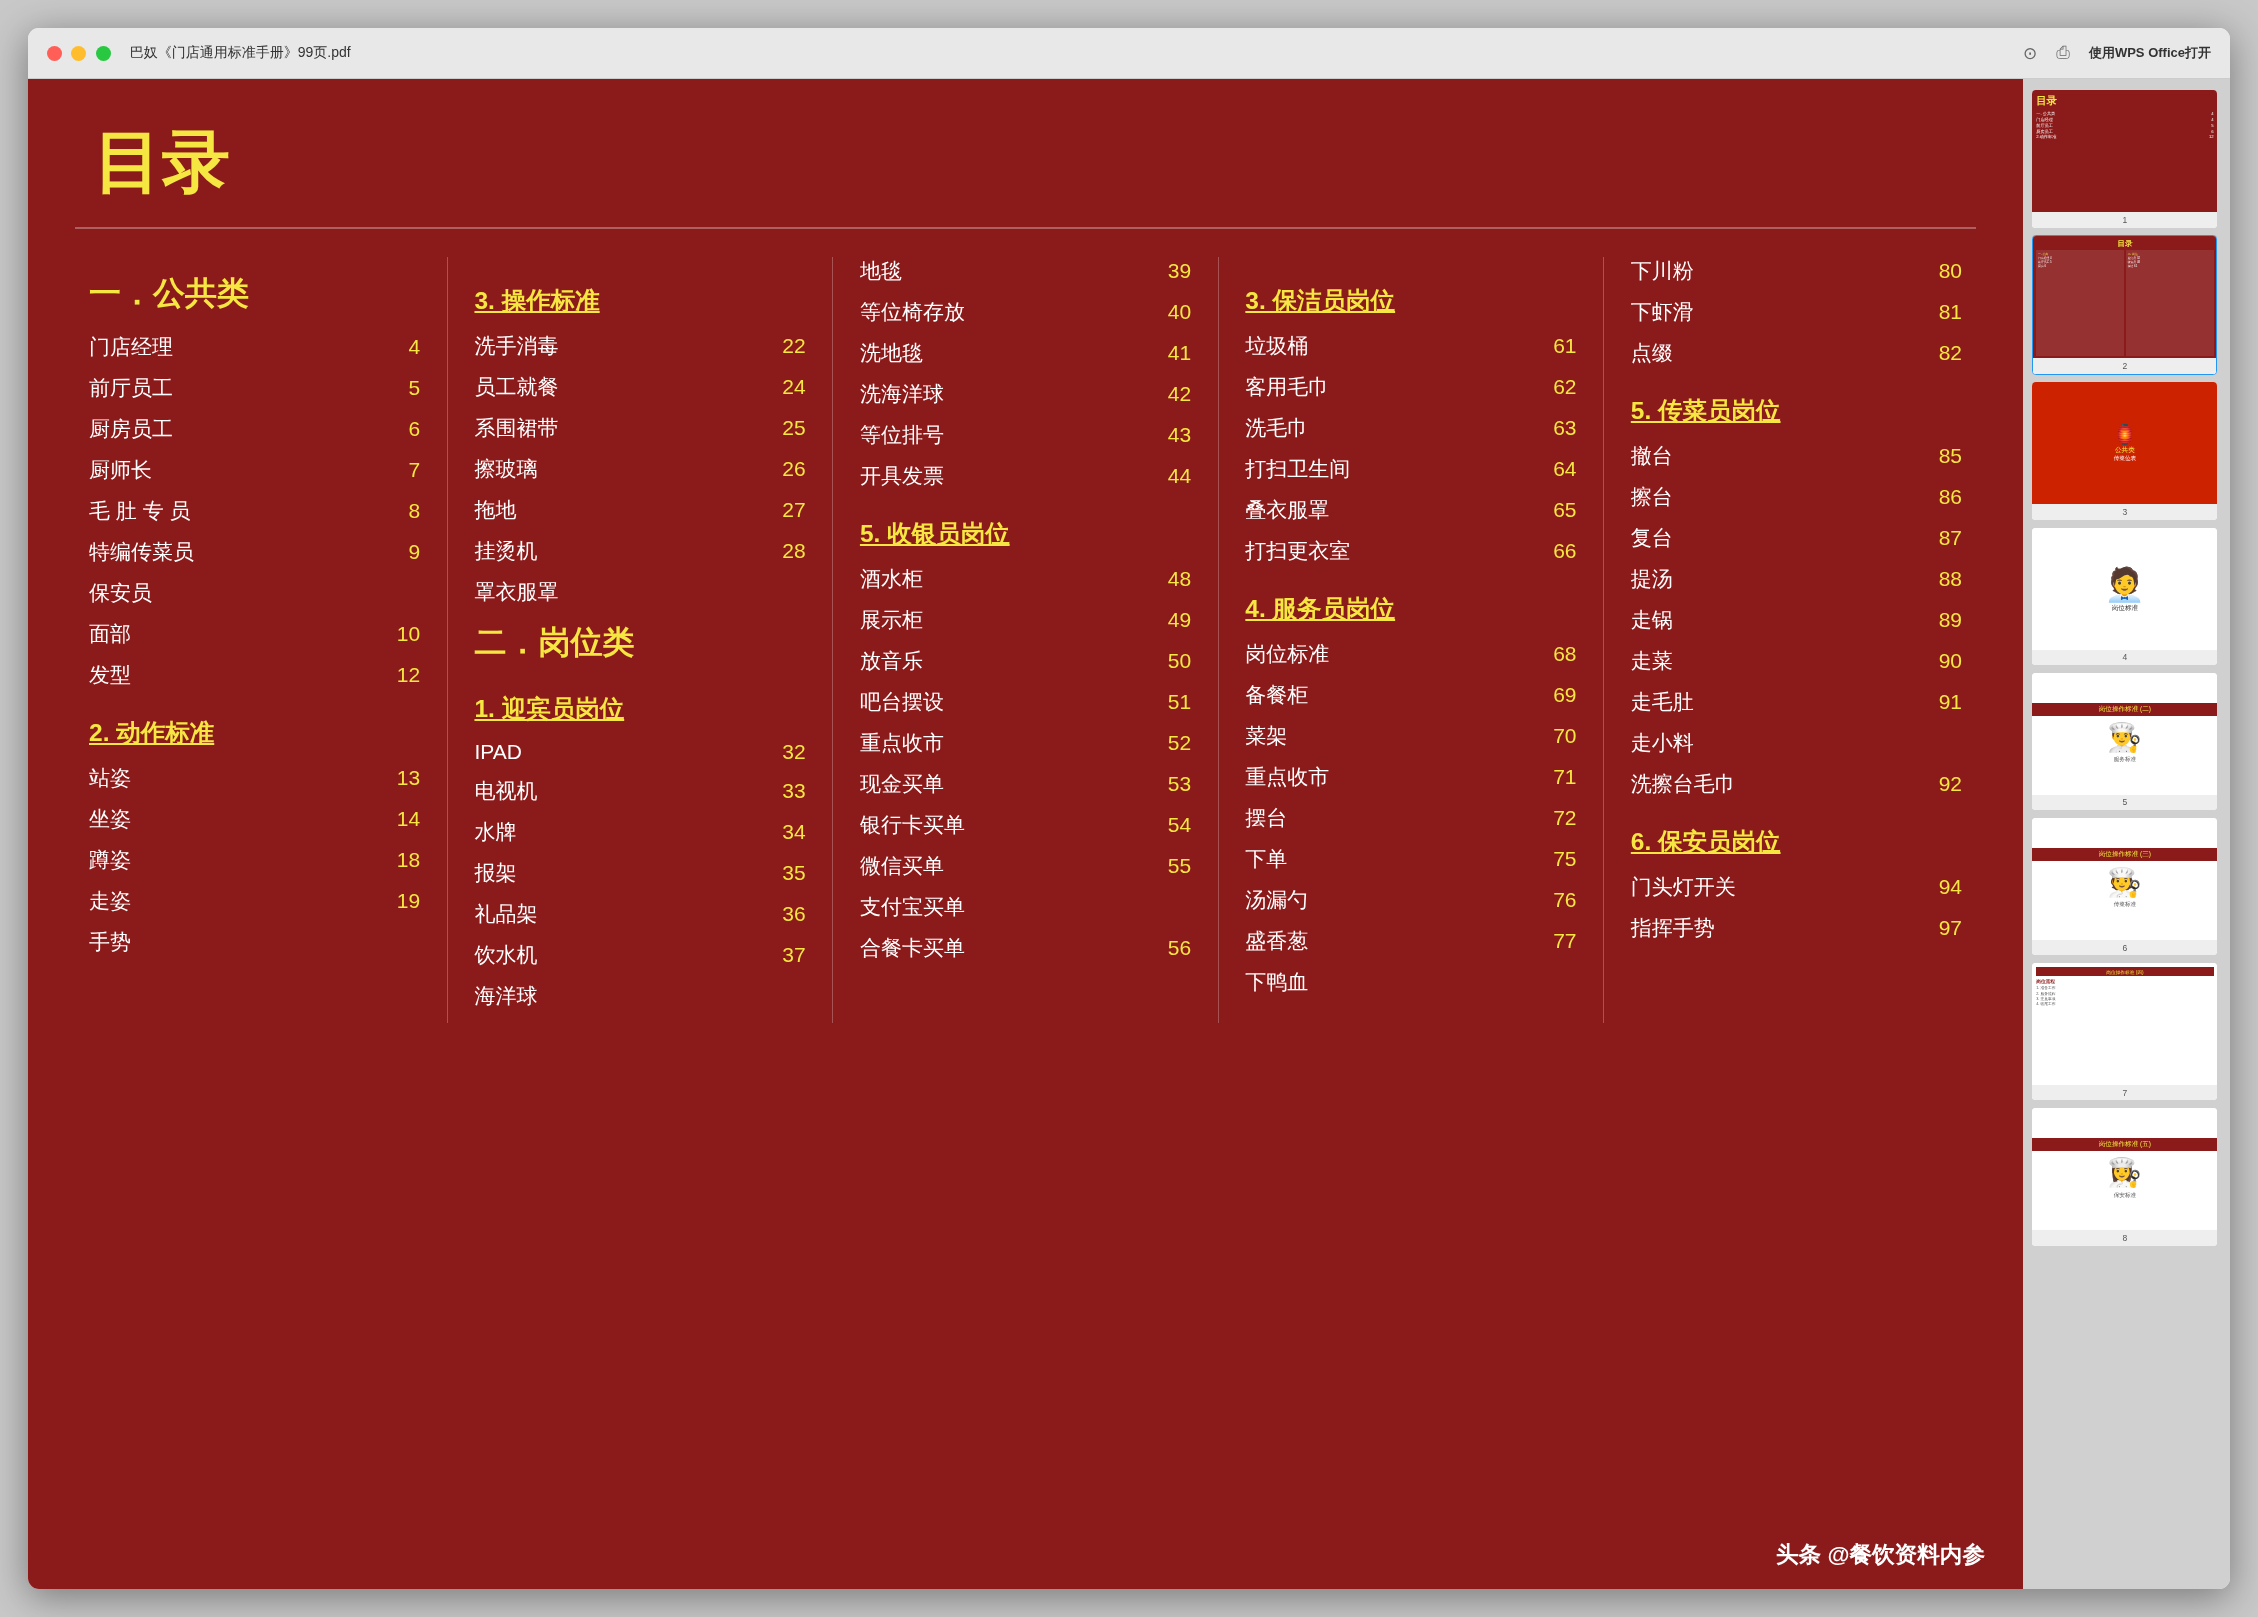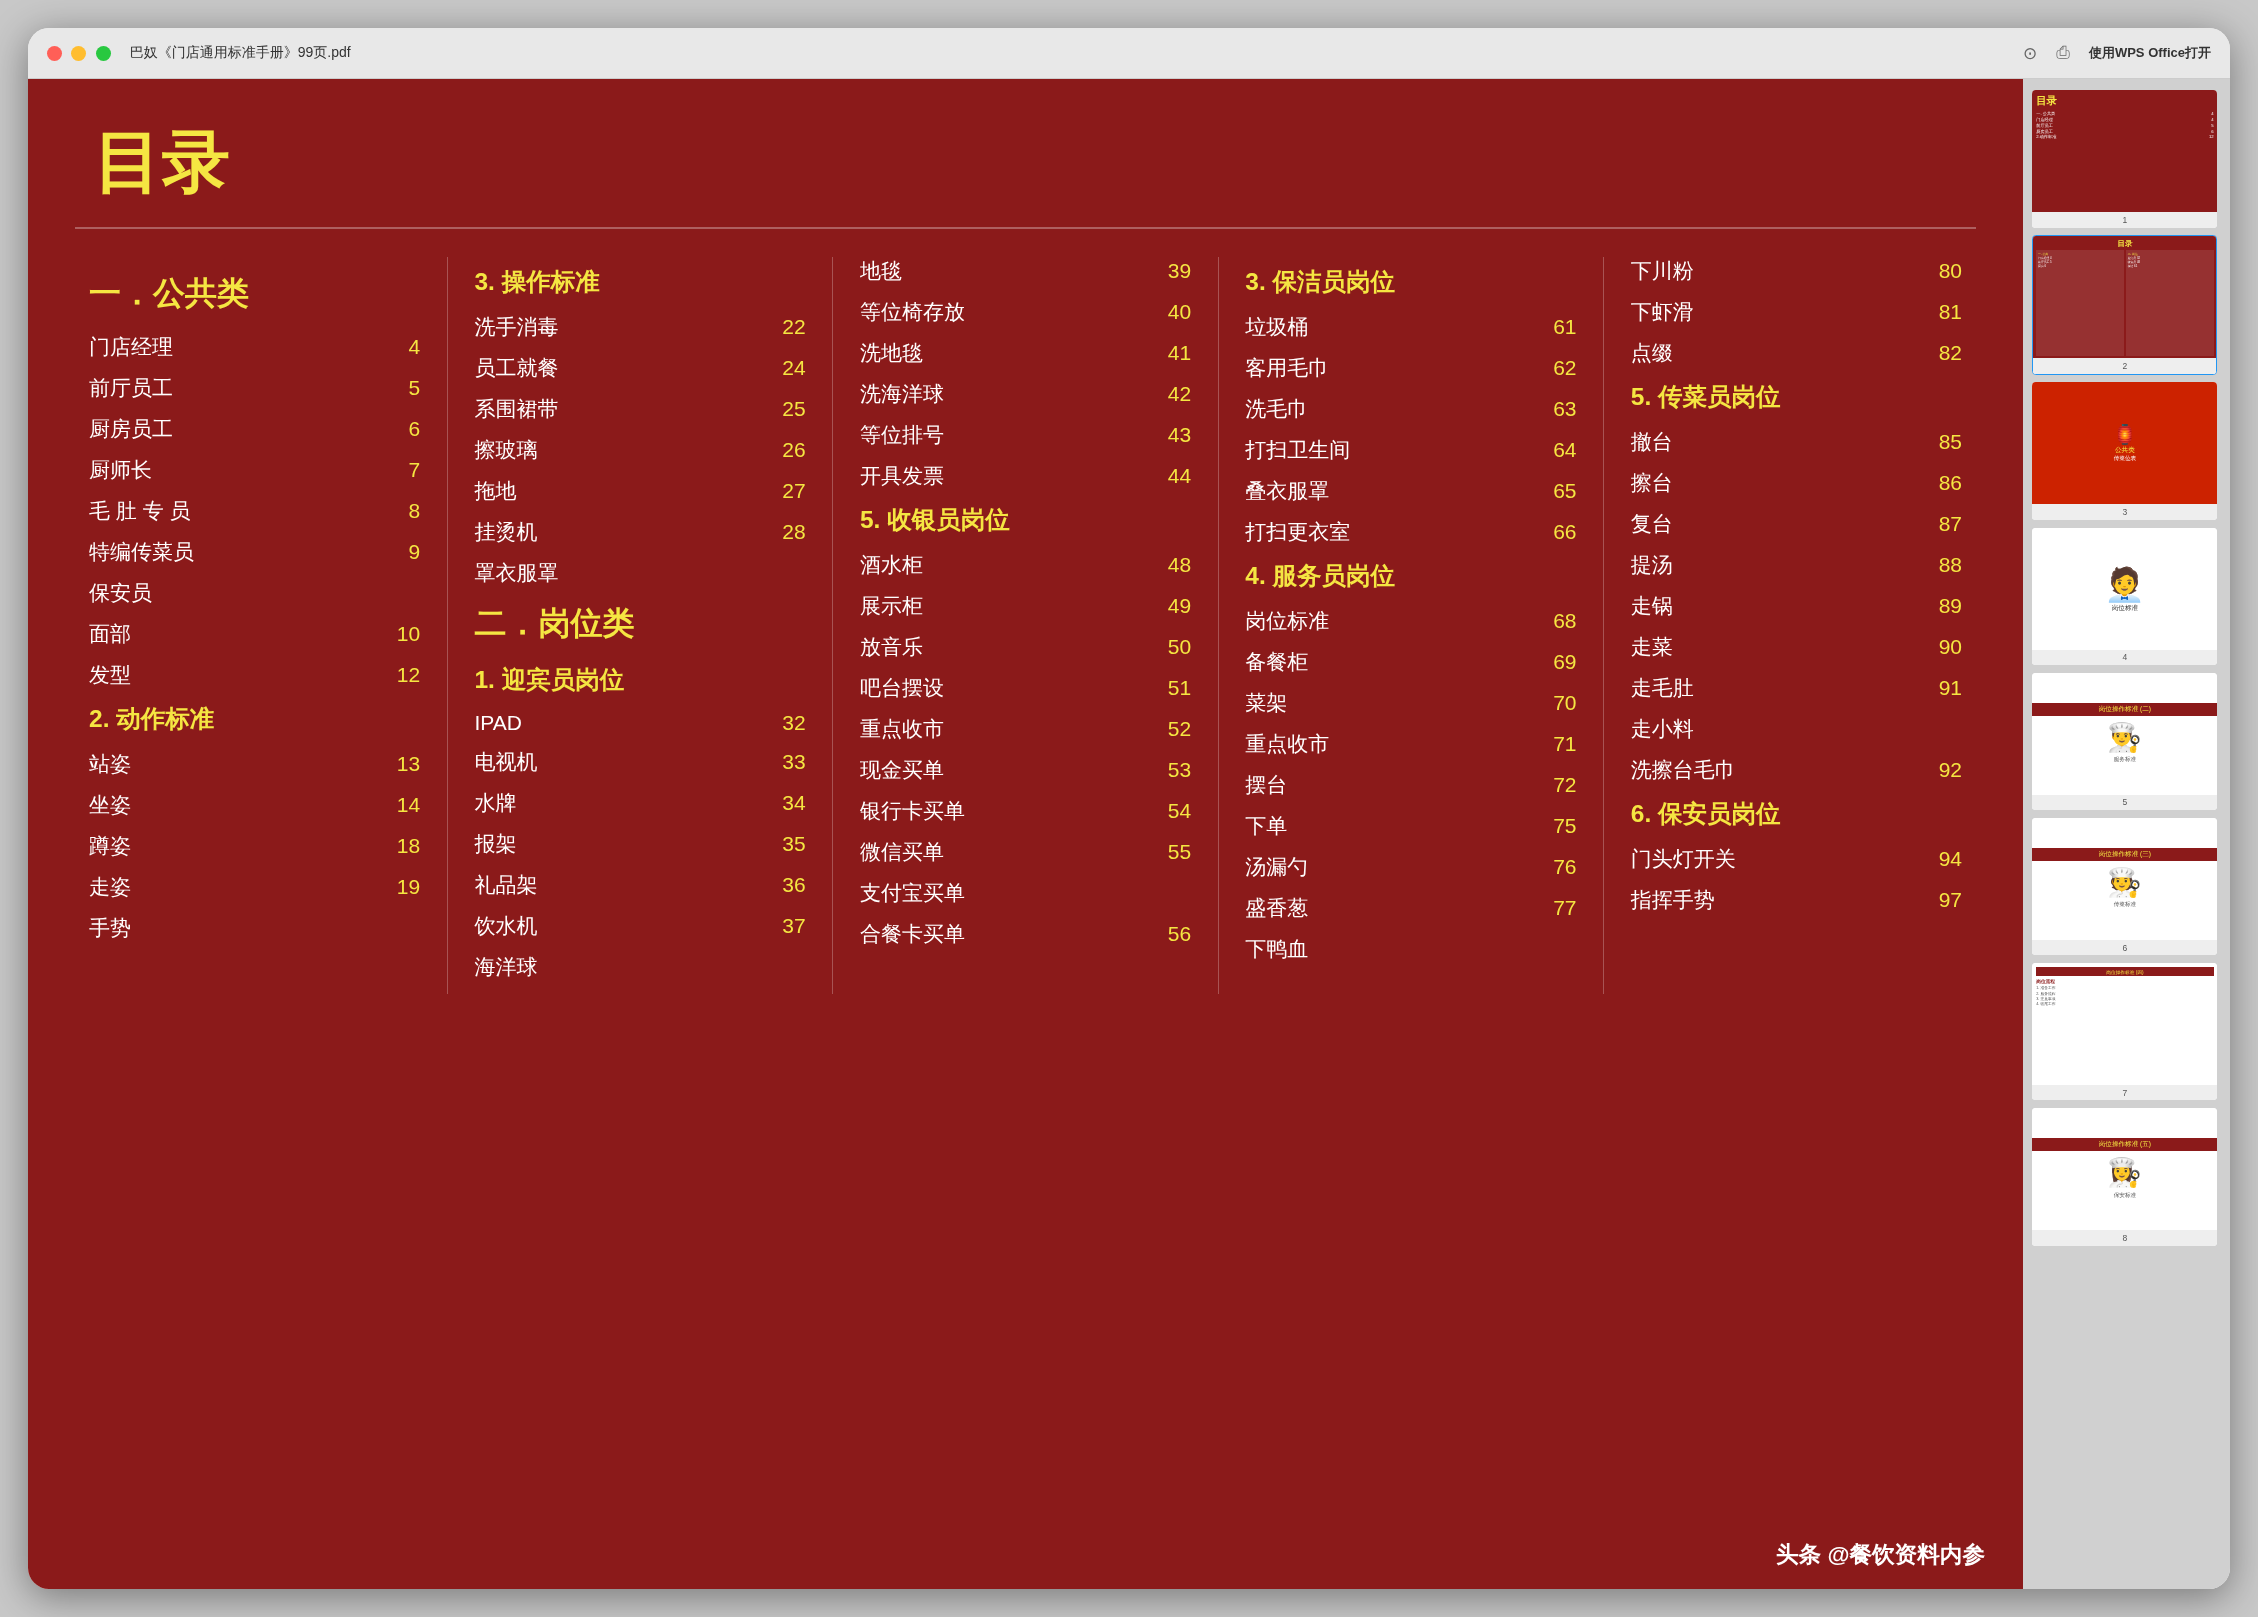--- a/index.html
+++ b/index.html
@@ -12,21 +12,21 @@
     }
 
     
     .window {
       position: absolute;
       top: 28px;
       left: 28px;
       right: 28px;
       bottom: 28px;
       background: #f0f0f0;
-      border-radius: 21px;
+      border-radius: 11px;
       box-shadow: 0 7.5px 38px rgba(0,0,0,0.4);
       overflow: hidden;
       display: flex;
       flex-direction: column;
     }
 
     .titlebar {
       height: 51px;
       background: #e8e8e8;
       display: flex;
@@ -115,21 +115,22 @@
     .toc-col {
       flex: 1;
       padding: 0 14px;
     }
 
     .section-header {
       font-size: 24.5px;
       font-weight: bold;
       color: #f5e642;
       margin-bottom: 15px;
-      margin-top: 8px;
+      margin-top: 27px;
+      text-decoration: underline;
     }
 
     .section-header-large {
       font-size: 32px;
       font-weight: bold;
       color: #f5e642;
       margin-bottom: 17px;
       margin-top: 15px;
     }
 

